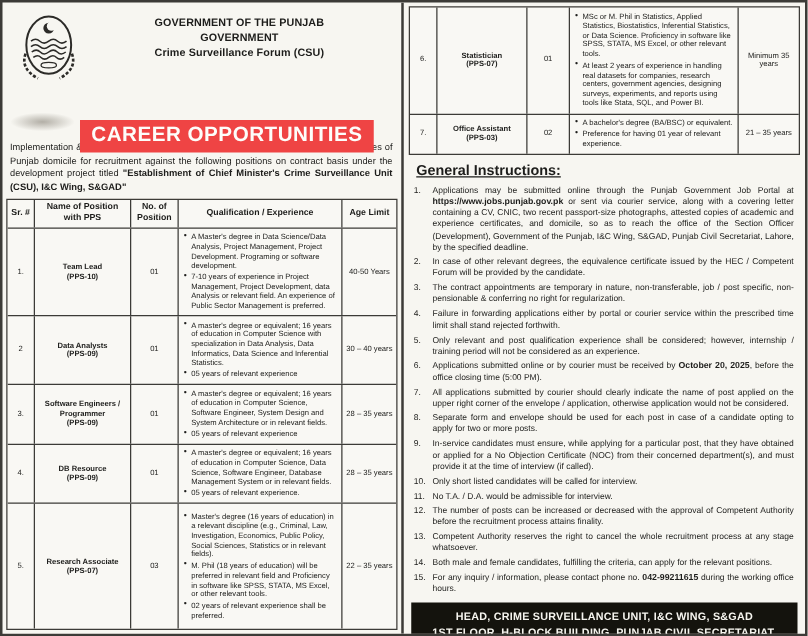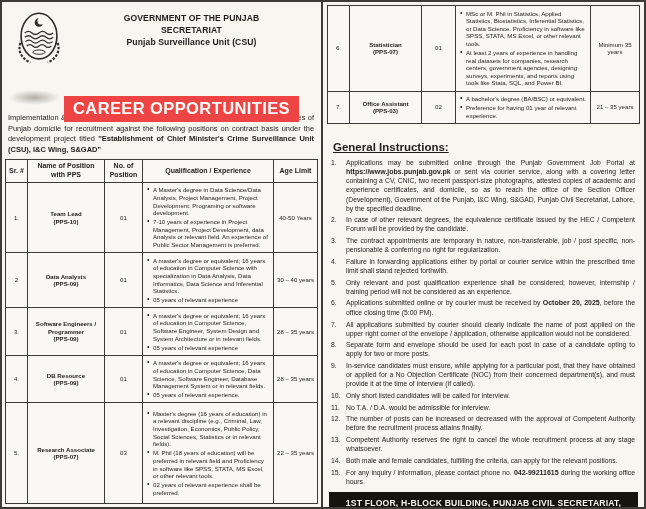--- a/index.html
+++ b/index.html
@@ -39,21 +39,21 @@
   ul.bullets { list-style:none; width:100%; }
   ul.bullets li { position:relative; padding-left:7px; margin:1.5px 0; }
   ul.bullets li::before { content:"\2022"; position:absolute; left:1px; top:-1px; font-size:7px; }
   
   .col-right { flex:1; display:flex; flex-direction:column; }
   .cont-table { margin:3px 4px 0; border:1.5px solid #3c3b37; background:#f9f8f4; flex:none; }
   .cont-table .c-age { width:48px; }
   .cont-table .c-name { width:72px; }
   .cont-table .c-no { width:34px; }
   .instructions { padding:2px 9px 0 8px; flex:1; }
-  .gi-title { font-size:11.5px; font-weight:bold; text-decoration:underline; margin:15px 0 5px 2px; }
+  .gi-title { font-size:11.5px; font-weight:bold; text-decoration:underline; margin:5px 0 5px 2px; }
   .gi-item { display:flex; font-size:6.8px; line-height:1.34; margin-bottom:2.6px; }
   .gi-num { width:15px; flex:none; }
   .gi-text { flex:1; text-align:justify; }
   .gi-text b { font-size:7px; }
   
   .footer { position:relative; margin:3px 6px 6px; background:#14130d; color:#f6f5ef;
     text-align:center; padding:5px 10px 13px; font-weight:bold; font-size:8.6px; line-height:1.55; letter-spacing:.2px; }
 </style>
 </head>
 <body>
@@ -72,22 +72,22 @@
           <path d="M27 49 q6 -5 11.5 0 t11.5 0 t11.5 0 t11.5 0" fill="none" stroke="#2c2b28" stroke-width="2"></path>
           <path d="M28 56 q6 -5 11 0 t11 0 t11 0 t11 0" fill="none" stroke="#2c2b28" stroke-width="2"></path>
           <path d="M30 63 q5.5 -4.5 10 0 t10 0 t10 0 t10 0" fill="none" stroke="#2c2b28" stroke-width="2"></path>
           <ellipse cx="50" cy="73" rx="10" ry="3.5" fill="none" stroke="#2c2b28" stroke-width="1.6"></ellipse>
           <path d="M20 58 q-7 20 16 32" fill="none" stroke="#2c2b28" stroke-width="3.4" stroke-dasharray="4 2.5"></path>
           <path d="M80 58 q7 20 -16 32" fill="none" stroke="#2c2b28" stroke-width="3.4" stroke-dasharray="4 2.5"></path>
         </svg>
       </div>
       <div class="org">
         <div>GOVERNMENT OF THE PUNJAB</div>
-        <div>SECRETARIAT</div>
-        <div>Punjab Surveillance Unit (CSU)</div>
+        <div>GOVERNMENT</div>
+        <div>Crime Surveillance Forum (CSU)</div>
       </div>
     </div>
 
     <div class="banner-row">
       <div class="smudge"></div>
       <div class="banner">CAREER OPPORTUNITIES</div>
     </div>
 
     <div class="intro">
       <span>Implementation &amp; Coordination Wing, S&amp;GAD invites applications from eligible candidates of Punjab domicile for recruitment against the following positions on contract basis under the development project titled </span><b>"Establishment of Chief Minister's Crime Surveillance Unit (CSU), I&amp;C Wing, S&amp;GAD"</b>
@@ -281,17 +281,18 @@
         <span class="gi-num">14.</span>
         <span class="gi-text">Both male and female candidates, fulfilling the criteria, can apply for the relevant positions.</span>
       </div>
       <div class="gi-item">
         <span class="gi-num">15.</span>
         <span class="gi-text"><span>For any inquiry / information, please contact phone no. </span><b>042-99211615</b><span> during the working office hours.</span></span>
       </div>
     </div>
 
     <div class="footer">
+      <div>HEAD, CRIME SURVEILLANCE UNIT, I&amp;C WING, S&amp;GAD</div>
       <div>1ST FLOOR, H-BLOCK BUILDING, PUNJAB CIVIL SECRETARIAT, LAHORE</div>
 
     </div>
   </div>
 </div>
 
 </body></html>

